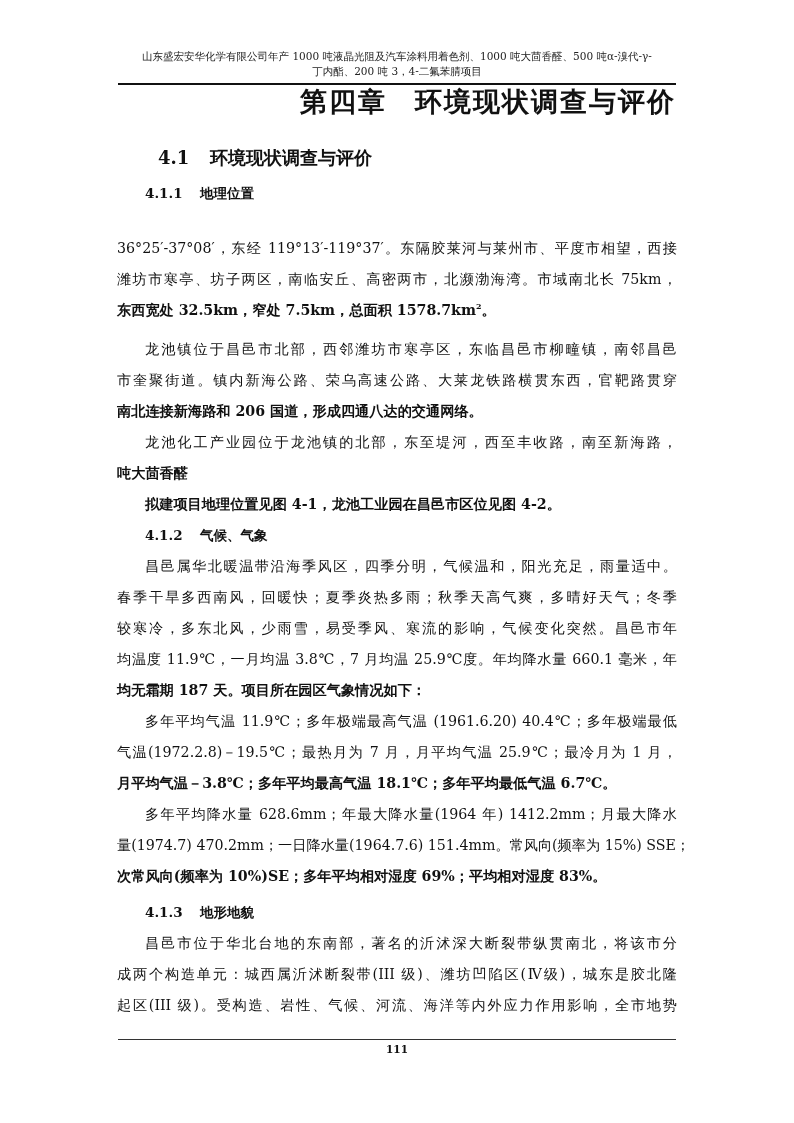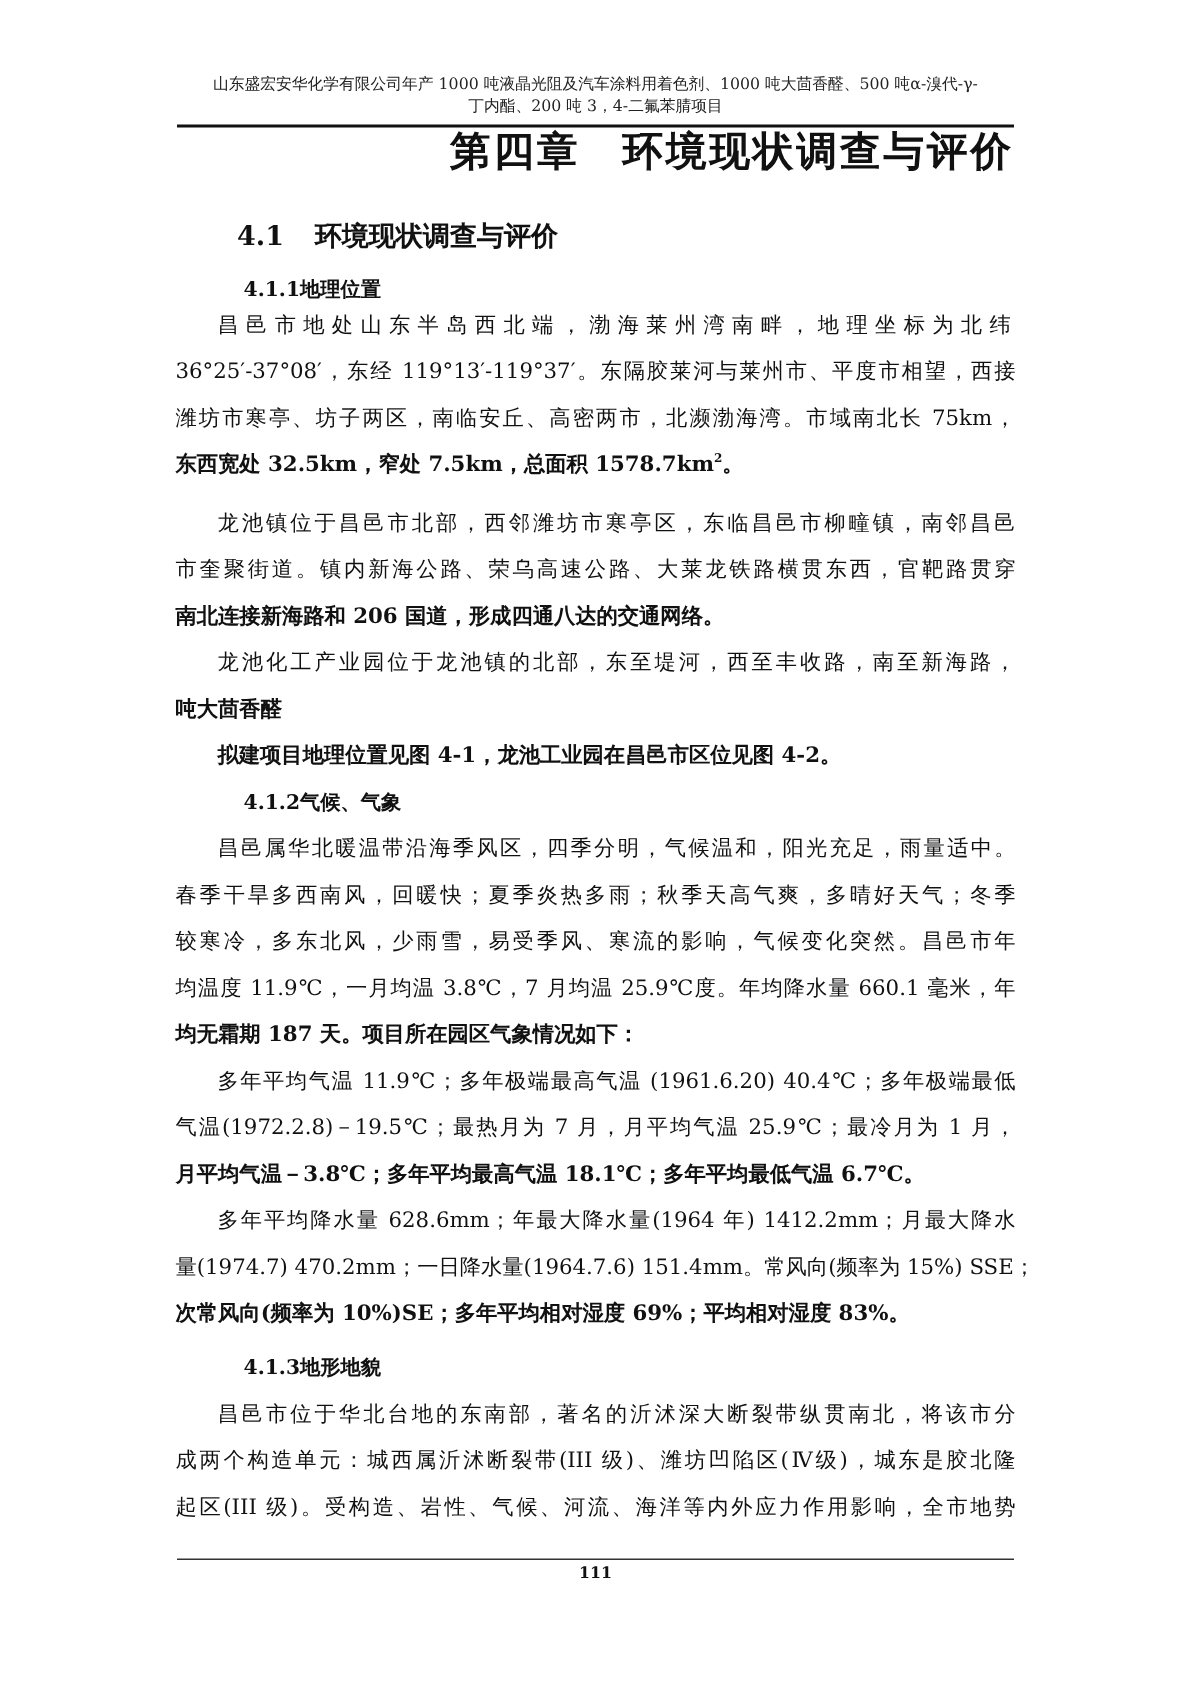--- a/index.html
+++ b/index.html
@@ -9,21 +9,21 @@
   .header { position: absolute; left: 118px; width: 558px; top: 49px; text-align: center;
             font-size: 10.5px; line-height: 15px; color: #222; letter-spacing: 0; }
   .header-rule { position: absolute; left: 118px; width: 558px; top: 83px; height: 0;
                  border-top: 2px solid #111; }
   .chapter-title { position: absolute; left: 118px; width: 558px; top: 84px; text-align: right;
                    font-size: 27px; font-weight: bold; line-height: 36px; letter-spacing: 2px; }
   .chapter-title .gap { display: inline-block; width: 28px; }
   .sec1 { position: absolute; left: 158px; top: 143px; font-size: 18px; font-weight: bold; line-height: 30px; }
   .sec1 .num { display: inline-block; width: 52px; }
   .sec2 { position: absolute; left: 145px; font-size: 13.5px; font-weight: bold; line-height: 22px; }
-  .sec2 .num { display: inline-block; width: 55px; text-align: right; }
+  .sec2 .num { display: inline-block; width: 55px; }
   .line { position: absolute; left: 117px; width: 560px; font-size: 14.2px; line-height: 22px;
           white-space: nowrap; text-align: justify; text-align-last: justify; }
   .line.ind { left: 145px; width: 532px; }
   .line.last { text-align-last: left; font-weight: bold; }
   sup { font-size: 8px; line-height: 0; }
   .footer-rule { position: absolute; left: 118px; width: 558px; top: 1039px; height: 0;
                  border-top: 1.5px solid #333; }
   .page-num { position: absolute; left: 118px; width: 558px; top: 1042px; text-align: center;
               font-size: 10.5px; font-weight: bold; line-height: 14px; }
 </style>
@@ -42,21 +42,20 @@
     <span>第四章</span><span class="gap"></span><span>环境现状调查与评价</span>
   </div>
 
   <div class="sec1">
     <span class="num">4.1</span><span>环境现状调查与评价</span>
   </div>
 
   <div class="sec2" style="top:182px">
     <span class="num">4.1.1</span><span>地理位置</span>
   </div>
-  <div class="line ind" style="top:206px; letter-spacing:3.2px">昌邑市地处山东半岛西北端，渤海莱州湾南畔，地理坐标为北纬</div>
   <div class="line" style="top:237px">36°25′-37°08′，东经 119°13′-119°37′。东隔胶莱河与莱州市、平度市相望，西接</div>
   <div class="line" style="top:268px">潍坊市寒亭、坊子两区，南临安丘、高密两市，北濒渤海湾。市域南北长 75km，</div>
   <div class="line last" style="top:299px"><span>东西宽处 32.5km，窄处 7.5km，总面积 1578.7km</span><sup>2</sup><span>。</span></div>
 
   <div class="line ind" style="top:338px">龙池镇位于昌邑市北部，西邻潍坊市寒亭区，东临昌邑市柳疃镇，南邻昌邑</div>
   <div class="line" style="top:369px">市奎聚街道。镇内新海公路、荣乌高速公路、大莱龙铁路横贯东西，官靶路贯穿</div>
   <div class="line last" style="top:400px">南北连接新海路和 206 国道，形成四通八达的交通网络。</div>
 
   <div class="line ind" style="top:431px">龙池化工产业园位于龙池镇的北部，东至堤河，西至丰收路，南至新海路，</div>
   <div class="line last" style="top:462px">吨大茴香醛</div>

